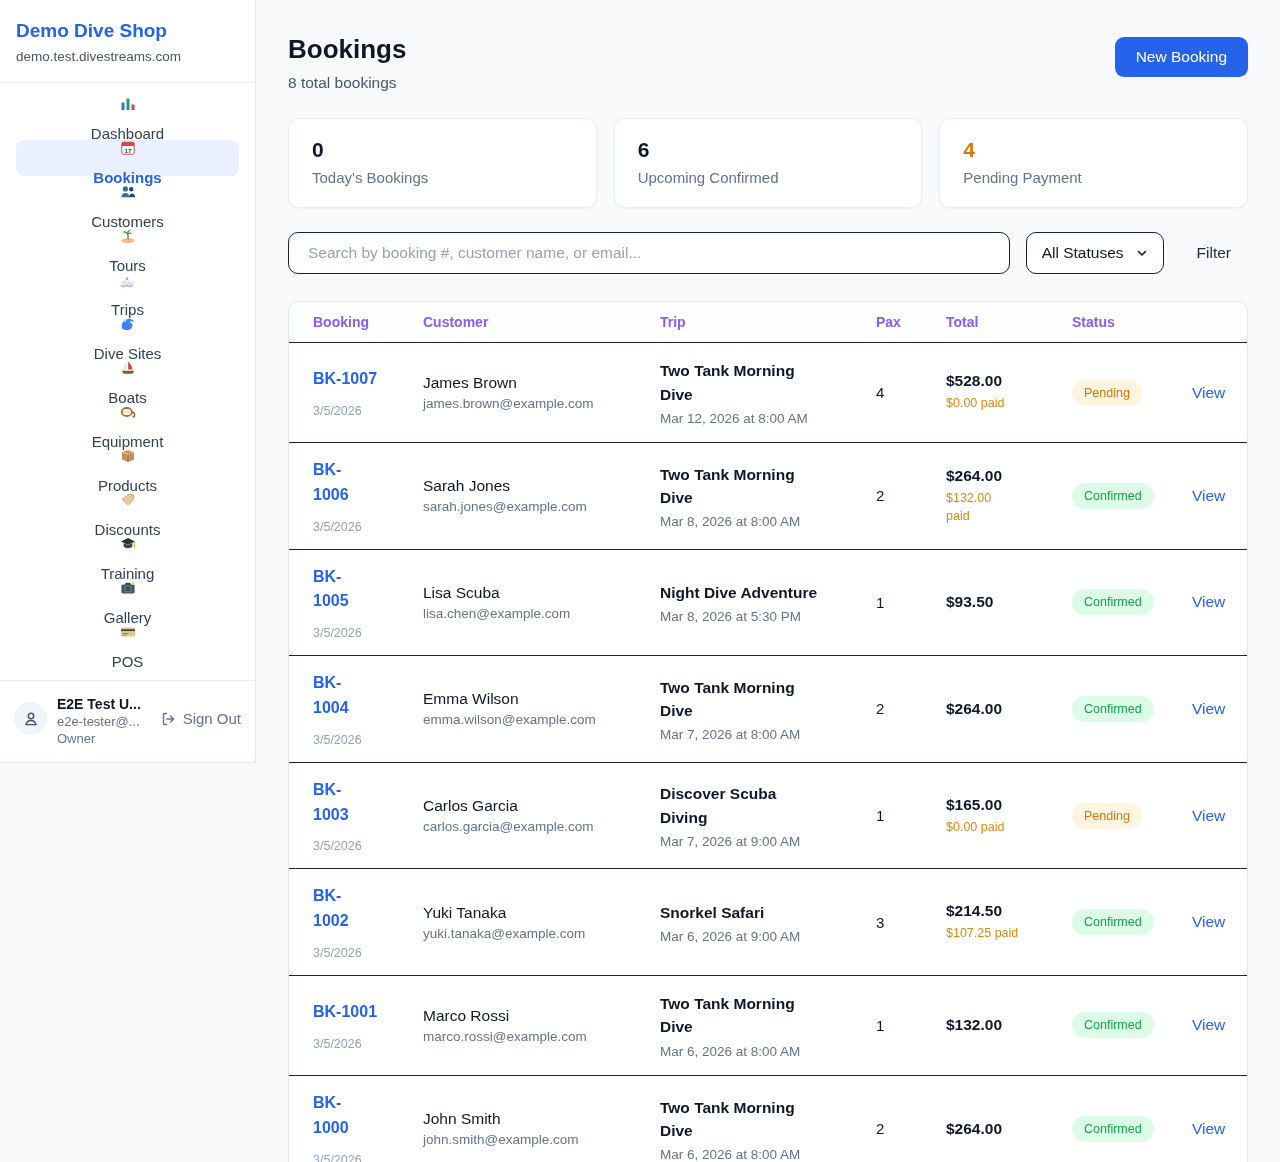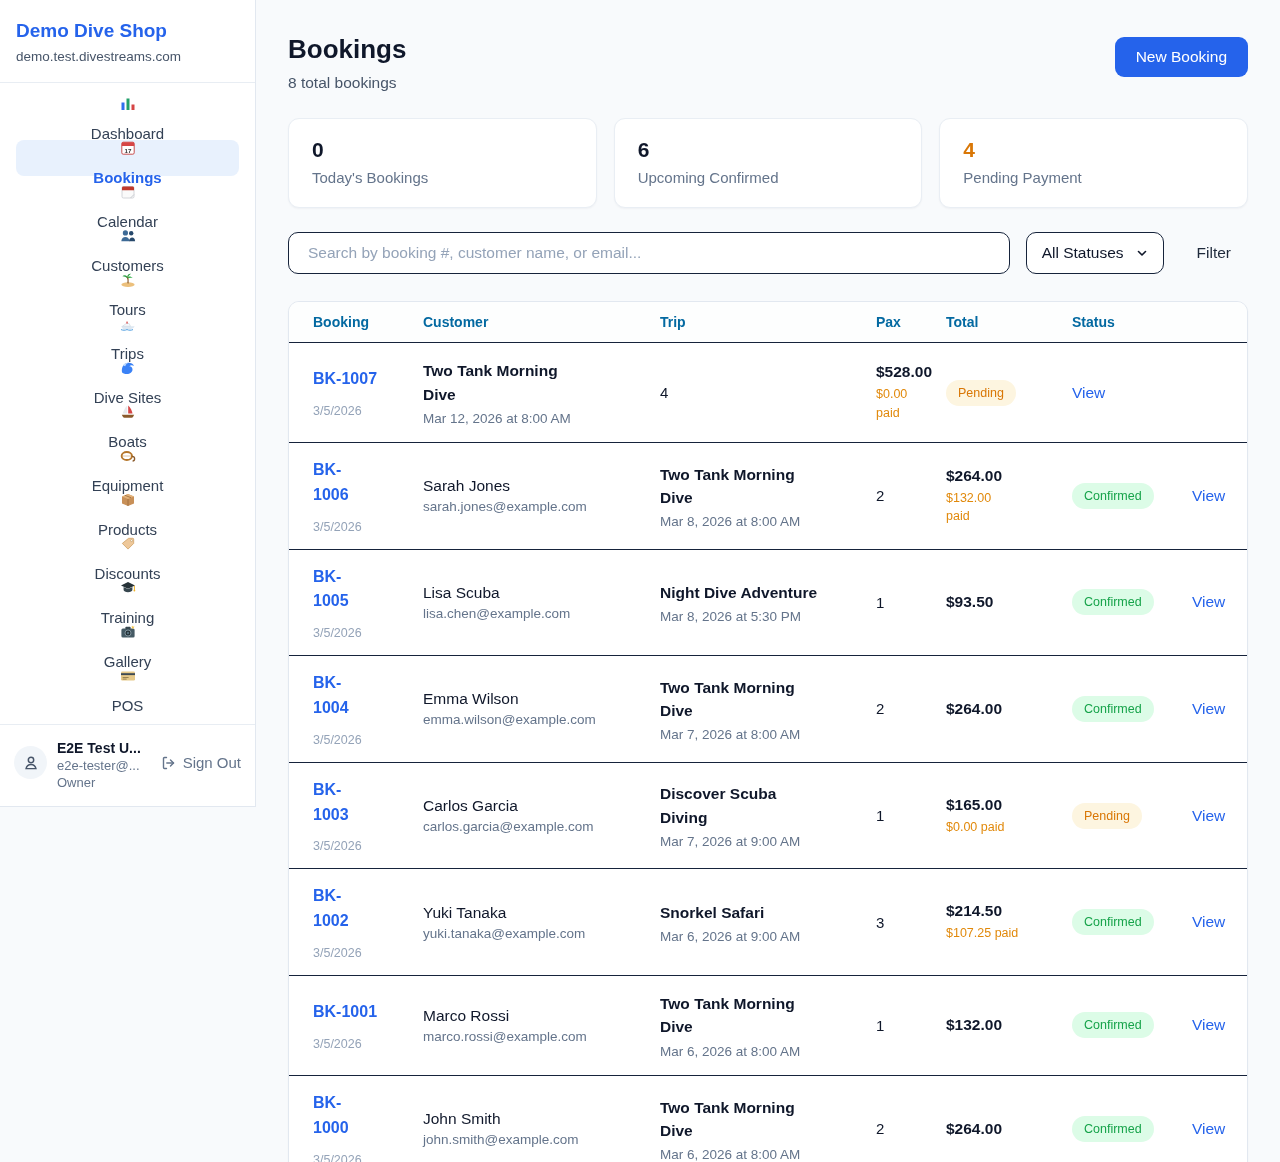--- a/index.html
+++ b/index.html
@@ -56,21 +56,21 @@
   .filter-btn { background:none; border:none; font-size:15.5px; color:#1e293b;
     font-family:inherit; padding:0 17px; cursor:pointer; }
 
   
   .table-card { margin-top:27px; margin-bottom:32px; background:#fff;
     border:1px solid #e2e8f0; border-radius:11px; overflow:hidden;
     box-shadow:0 1px 2px rgba(15,23,42,.04); }
   .thead,.trow { display:grid; grid-template-columns:110px 237px 216px 70px 126px 120px 1fr;
     padding:0 24px; }
   .thead { height:41px; align-items:center; border-bottom:1px solid #16233b;
-    color:#0369a1; font-size:14px; font-weight:bold; background:#fdfefe; }
+    color:#8b5cf6; font-size:14px; font-weight:bold; background:#fdfefe; }
   .trow { min-height:100px; align-items:center; border-bottom:1px solid #16233b; padding:15px 24px; }
   .trow:last-child { border-bottom:none; }
   .cell { padding-right:14px; }
   .multiline { white-space:pre-line; }
   .bk-id { color:#2563eb; font-size:16px; font-weight:bold; line-height:1.55; cursor:pointer; }
   .bk-date { color:#94a3b8; font-size:12.5px; margin-top:12px; }
   .cust-name { color:#0f172a; font-size:15.5px; }
   .cust-email { color:#64748b; font-size:13.5px; margin-top:4px; }
   .trip-name { color:#0f172a; font-size:15.5px; font-weight:bold; line-height:1.5; }
   .trip-date { color:#64748b; font-size:13.5px; margin-top:5px; }
@@ -107,30 +107,20 @@
             <rect x="1.8" y="2.2" width="12.4" height="12" rx="1.4" fill="#fff" stroke="#c94f4f" stroke-width="1"></rect>
             <path d="M1.8 3.6c0-.8.6-1.4 1.4-1.4h9.6c.8 0 1.4.6 1.4 1.4V6H1.8z" fill="#d64545"></path>
             <text x="8" y="13" font-size="6.2" text-anchor="middle" fill="#333" font-family="sans-serif" font-weight="bold">17</text>
           </svg>
         </span>
         <span class="nav-label">Bookings</span>
       </div>
       <div class="nav-item">
         <span class="nav-icon">
           <svg width="16" height="16" viewBox="0 0 16 16">
-            <rect x="2" y="2.5" width="12" height="11.5" rx="1.4" fill="#fafafa" stroke="#c9ccd1" stroke-width=".8"></rect>
-            <path d="M2 3.9c0-.8.6-1.4 1.4-1.4h9.2c.8 0 1.4.6 1.4 1.4v2.3H2z" fill="#c0392b"></path>
-            <path d="M10.5 14l3.5-3.5" stroke="#c9ccd1" stroke-width="1"></path>
-          </svg>
-        </span>
-        <span class="nav-label">Calendar</span>
-      </div>
-      <div class="nav-item">
-        <span class="nav-icon">
-          <svg width="16" height="16" viewBox="0 0 16 16">
             <circle cx="5.4" cy="4.9" r="2.6" fill="#3d6a96"></circle>
             <path d="M1.3 13.2c.2-2.6 1.9-4.2 4.1-4.2s3.9 1.6 4.1 4.2z" fill="#3d6a96"></path>
             <circle cx="11.2" cy="5.3" r="2.2" fill="#27486b"></circle>
             <path d="M9 13.2c.2-2.2 1.5-3.6 3.2-3.6 1.6 0 2.7 1.4 2.9 3.6z" fill="#27486b"></path>
           </svg>
         </span>
         <span class="nav-label">Customers</span>
       </div>
       <div class="nav-item">
         <span class="nav-icon">
@@ -311,20 +301,24 @@
       <div class="cell">Status</div>
       <div class="cell"></div>
     </div>
     <div>
         <div class="trow">
           <div class="cell">
             <div class="bk-id multiline">BK-1007</div>
             <div class="bk-date">3/5/2026</div>
           </div>
           <div class="cell">
+            <div class="cust-name">James Brown</div>
+            <div class="cust-email">james.brown@example.com</div>
+          </div>
+          <div class="cell">
             <div class="trip-name multiline">Two Tank Morning
 Dive</div>
             <div class="trip-date">Mar 12, 2026 at 8:00 AM</div>
           </div>
           <div class="cell pax">4</div>
           <div class="cell">
             <div class="total">$528.00</div>
             <div class="paid multiline">$0.00 paid</div>
           </div>
           <div class="cell"><span class="badge pending">Pending</span></div>

